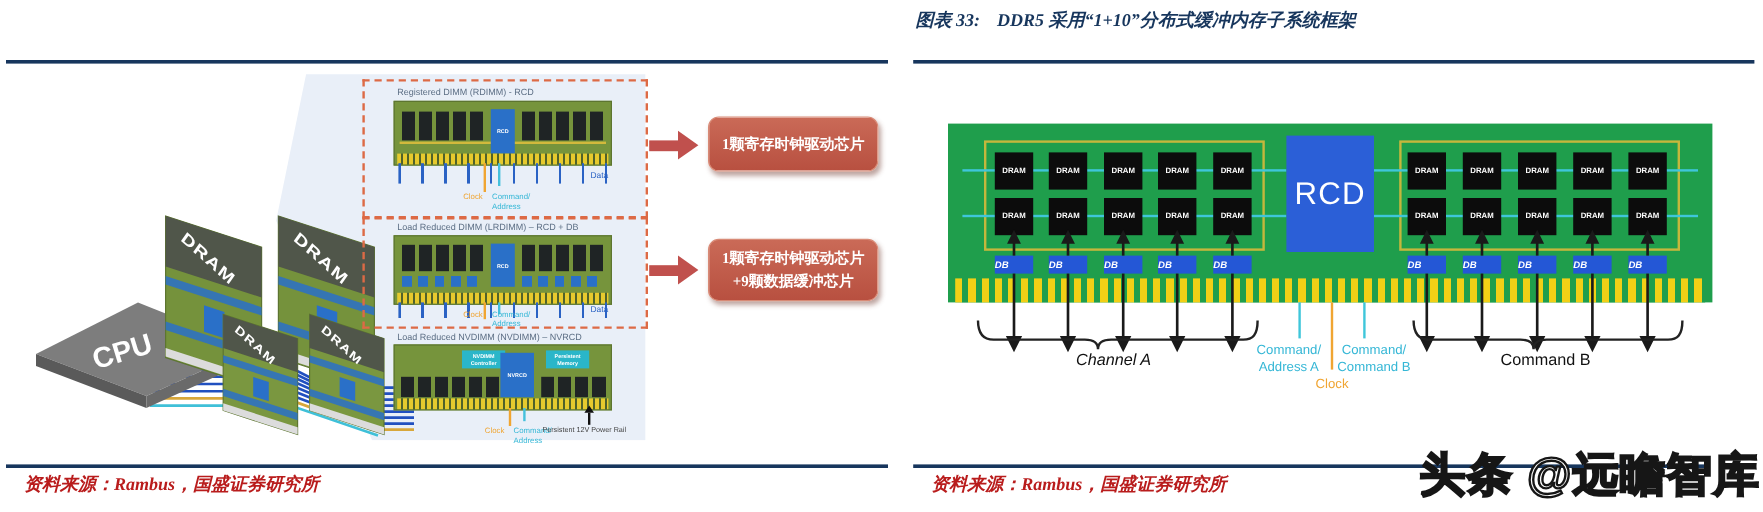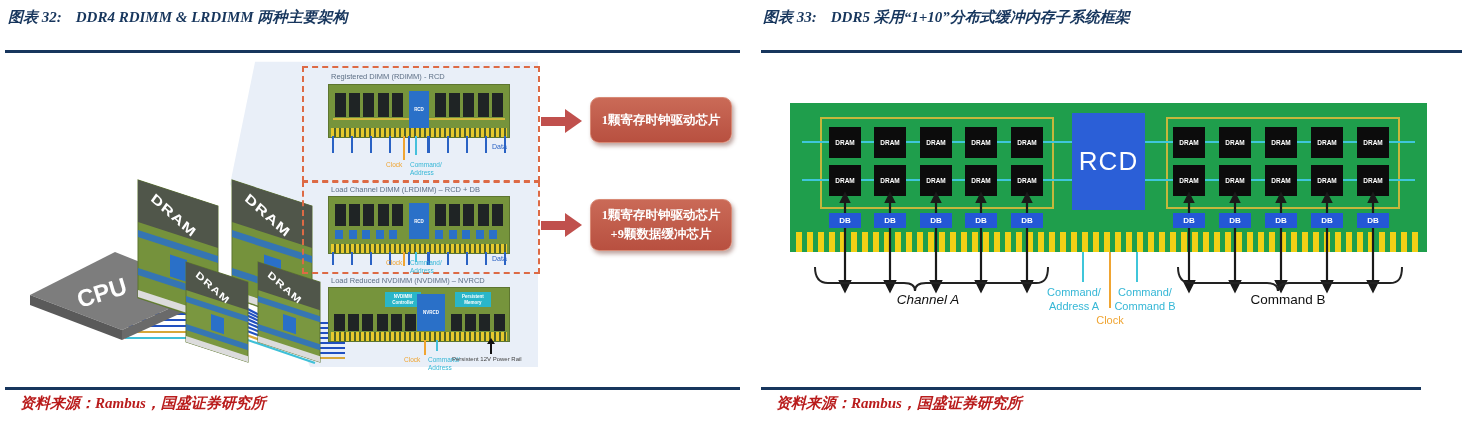--- a/index.html
+++ b/index.html
@@ -36,40 +36,37 @@
            border-radius:9px;box-shadow:2px 3px 4px rgba(110,55,45,.45);color:#fff;
            font:bold 12.5px "Liberation Serif",serif;text-align:center;
            display:flex;flex-direction:column;justify-content:center;}
   
   .d5-board{position:absolute;left:790px;top:103px;width:637px;height:149px;background:#1f9e4c;}
   .d5-bus{position:absolute;border:2px solid #c5b73c;}
   .d5-cyan{position:absolute;height:2px;background:#3fc6da;}
   .d5-dram{position:absolute;width:32px;height:31px;background:#0c0c0c;color:#fff;
            font-size:6.5px;font-weight:bold;display:flex;align-items:center;justify-content:center;}
   .d5-db{position:absolute;width:32px;height:15px;background:#2457d6;color:#fff;
-         font-size:8px;font-weight:bold;display:flex;align-items:center;justify-content:center;}
+         font-size:8px;font-weight:bold;display:flex;align-items:center;font-style:italic;}
   .d5-rcd{position:absolute;left:282px;top:10px;width:73px;height:97px;background:#2b5fd7;color:#fff;
           font-size:26px;display:flex;align-items:center;justify-content:center;letter-spacing:1px;}
   .d5-pins{position:absolute;left:6px;right:6px;top:129px;height:20px;
            background:repeating-linear-gradient(90deg,#f2d016 0 6px,#1f9e4c 6px 11px);}
   .ch-label{position:absolute;width:140px;text-align:center;font-size:13.5px;color:#111;}
   .sig-label{position:absolute;width:76px;text-align:center;font-size:11px;line-height:1.25;}
   .watermark{position:absolute;left:1183px;top:370px;font:bold 38px "Liberation Sans",sans-serif;
              color:#fff;-webkit-text-stroke:2px #161616;letter-spacing:1px;z-index:10;white-space:nowrap;}
   svg text{font-family:"Liberation Sans",sans-serif;}
 </style>
 </head>
 <body>
 
 <div class="page">
 
   <div class="abs" style="left:0;top:0;width:745px;height:427px;">
-    <div class="fig-title" style="left:8px;">
-      <span class="num">图表 32:</span><span>DDR4 RDIMM &amp; LRDIMM 两种主要架构</span>
-    </div>
     <div class="rule" style="left:5px;top:50px;width:735px;"></div>
 
     <div class="beam"></div>
 
     <svg class="abs" style="left:10px;top:58px;" width="335" height="315" viewBox="0 0 335 315">
 
       <g stroke="#2150c0" stroke-width="2.2" fill="none">
         <path d="M115,232 H200 L265,265 H340 L460,330"></path>
         <path d="M115,238 H204 L270,270 H344 L456,334"></path>
         <path d="M115,244 H208 L275,275 H348 L452,338"></path>
@@ -141,21 +138,21 @@
     <div class="data-lines" style="left:332px;top:136px;width:174px;height:17px;"></div>
     <div class="lab bl" style="left:492px;top:143px;font-size:7px;">Data</div>
     <div class="vline" style="left:403px;top:136px;height:24px;background:#f0a532;"></div>
     <div class="vline" style="left:415px;top:136px;height:19px;background:#45c0dc;"></div>
     <div class="lab or" style="left:386px;top:161px;font-size:6.5px;">Clock</div>
     <div class="lab cy" style="left:410px;top:161px;font-size:6.5px;width:40px;">
       <span>Command/</span><br>
       <span>Address</span>
     </div>
 
-    <div class="mini-title" style="left:331px;top:185px;">Load Channel DIMM (LRDIMM) – RCD + DB</div>
+    <div class="mini-title" style="left:331px;top:185px;">Load Reduced DIMM (LRDIMM) – RCD + DB</div>
     <div class="mini-board" style="left:328px;top:196px;width:180px;height:56px;">
       <div class="chip-row" style="left:6px;top:7px;width:68px;height:22px;"></div>
       <div class="chip-row" style="left:106px;top:7px;width:68px;height:22px;"></div>
       <div class="db-row" style="left:6px;top:33px;width:68px;height:9px;"></div>
       <div class="db-row" style="left:106px;top:33px;width:68px;height:9px;"></div>
       <div class="mini-rcd" style="left:80px;top:6px;width:20px;height:36px;">RCD</div>
       <div class="mini-pins"></div>
     </div>
     <div class="data-lines" style="left:332px;top:252px;width:174px;height:13px;"></div>
     <div class="lab bl" style="left:492px;top:255px;font-size:7px;">Data</div>
@@ -390,13 +387,14 @@
     <div class="sig-label cy" style="left:1107px;top:286px;">
       <span>Command/</span><br>
       <span>Command B</span>
     </div>
     <div class="sig-label or" style="left:1080px;top:314px;width:60px;">Clock</div>
 
     <div class="rule" style="left:761px;top:387px;width:660px;"></div>
     <div class="source" style="left:776px;top:394px;">资料来源：Rambus，国盛证券研究所</div>
   </div>
 
+  <div class="watermark">头条 @远瞻智库</div>
 </div>
 
 </body></html>

